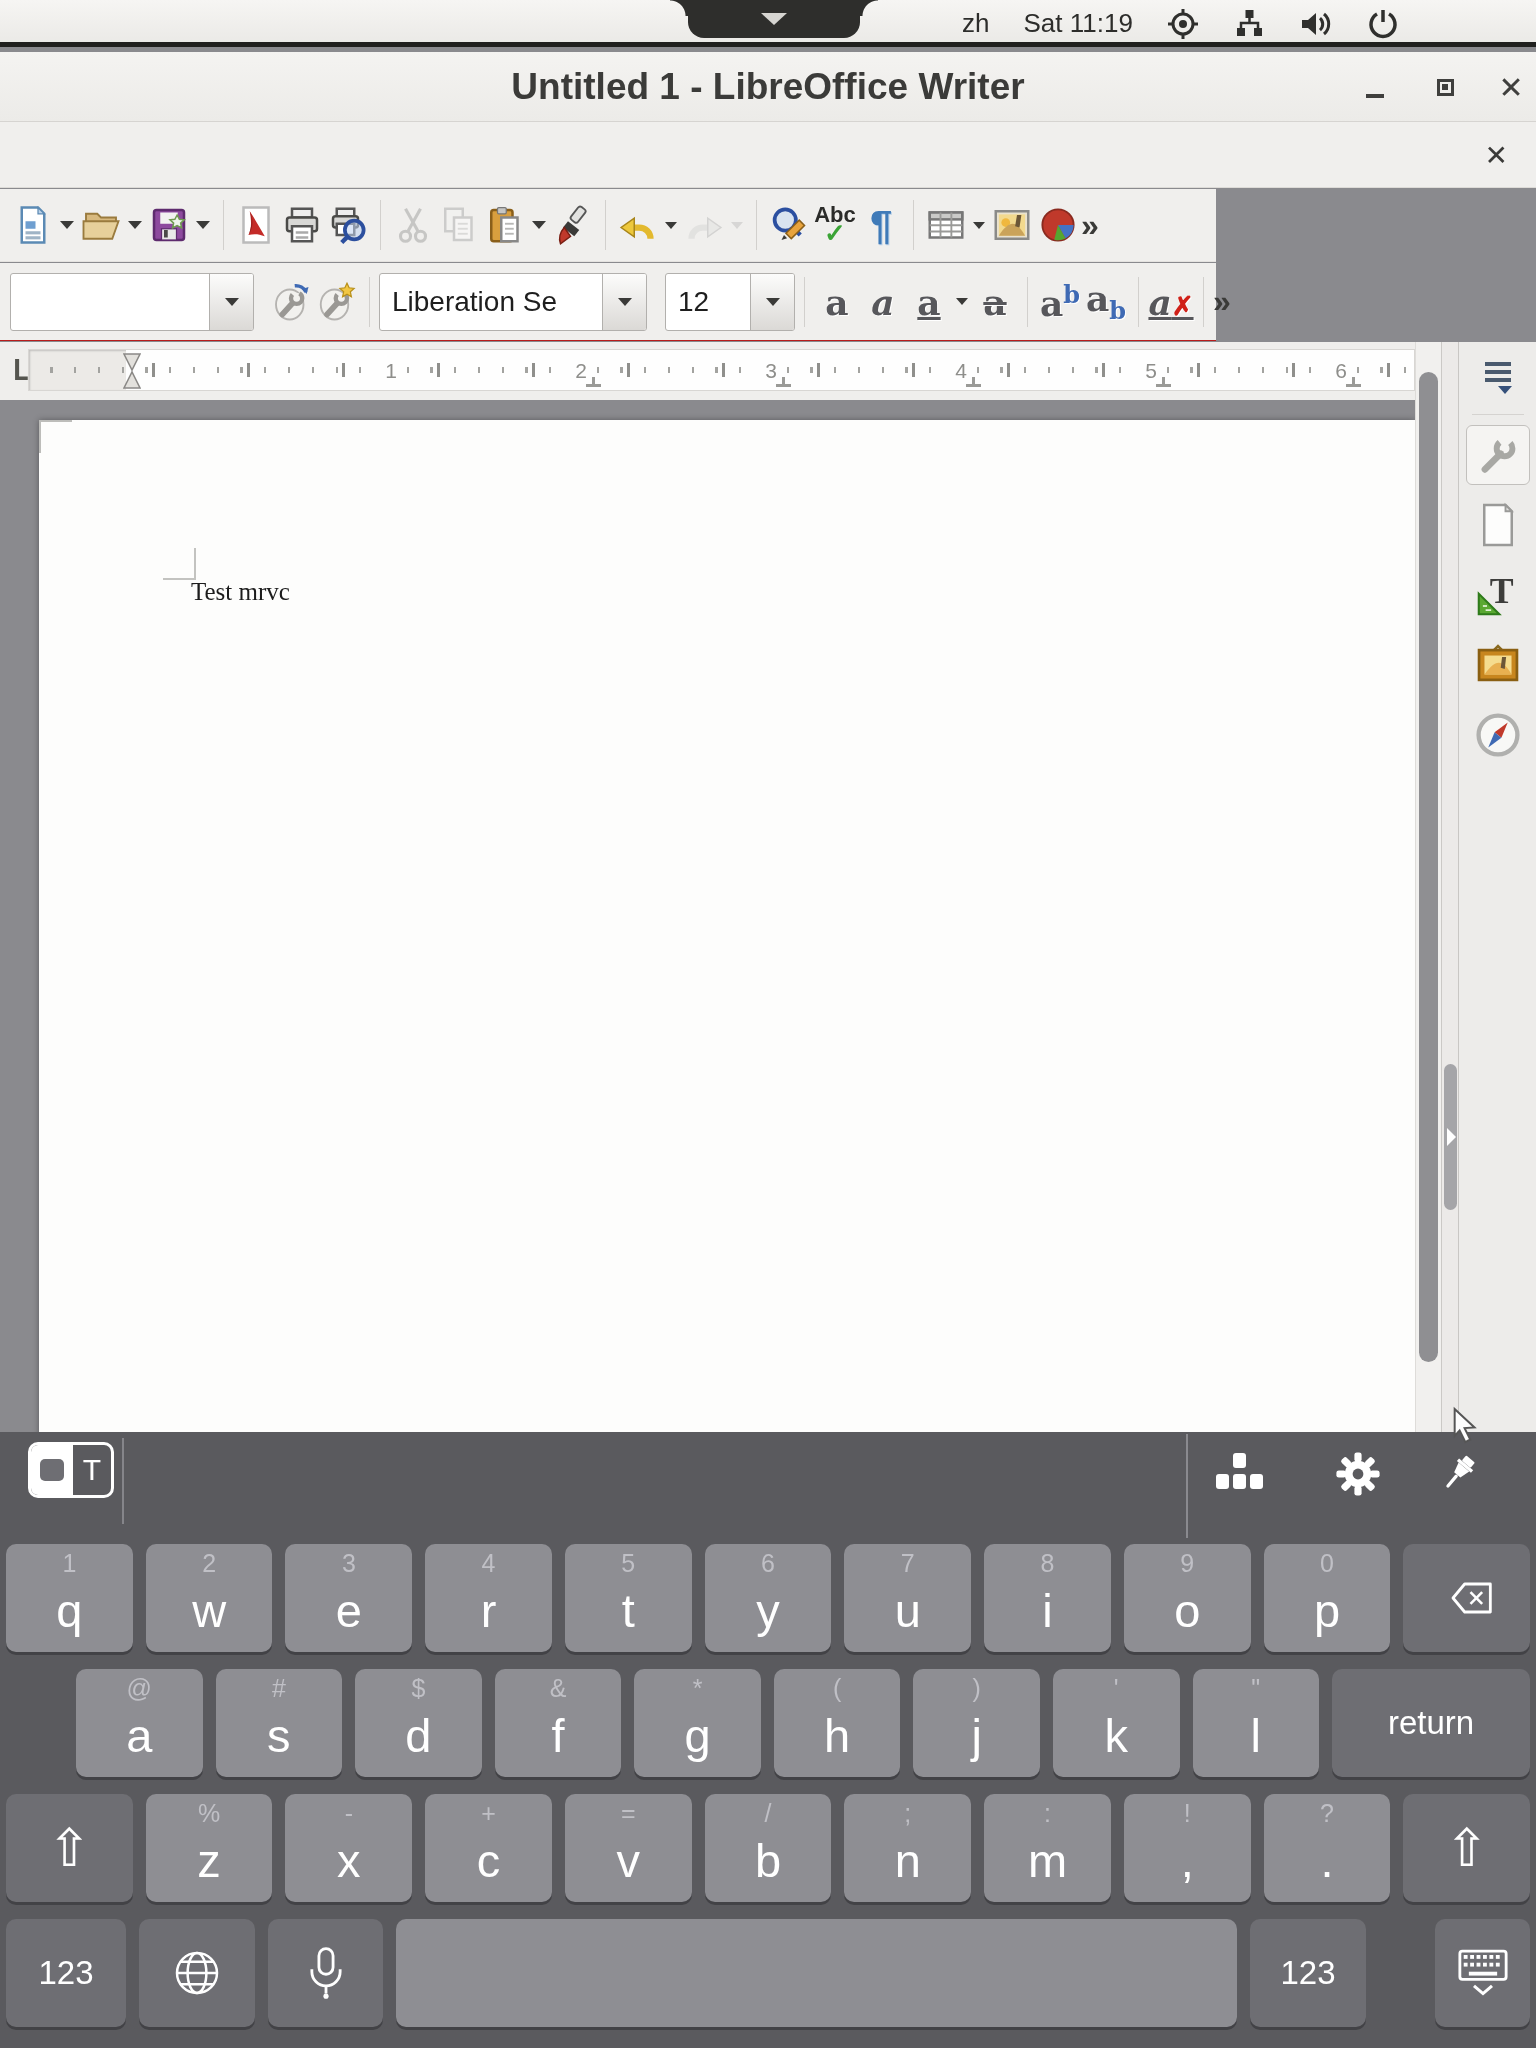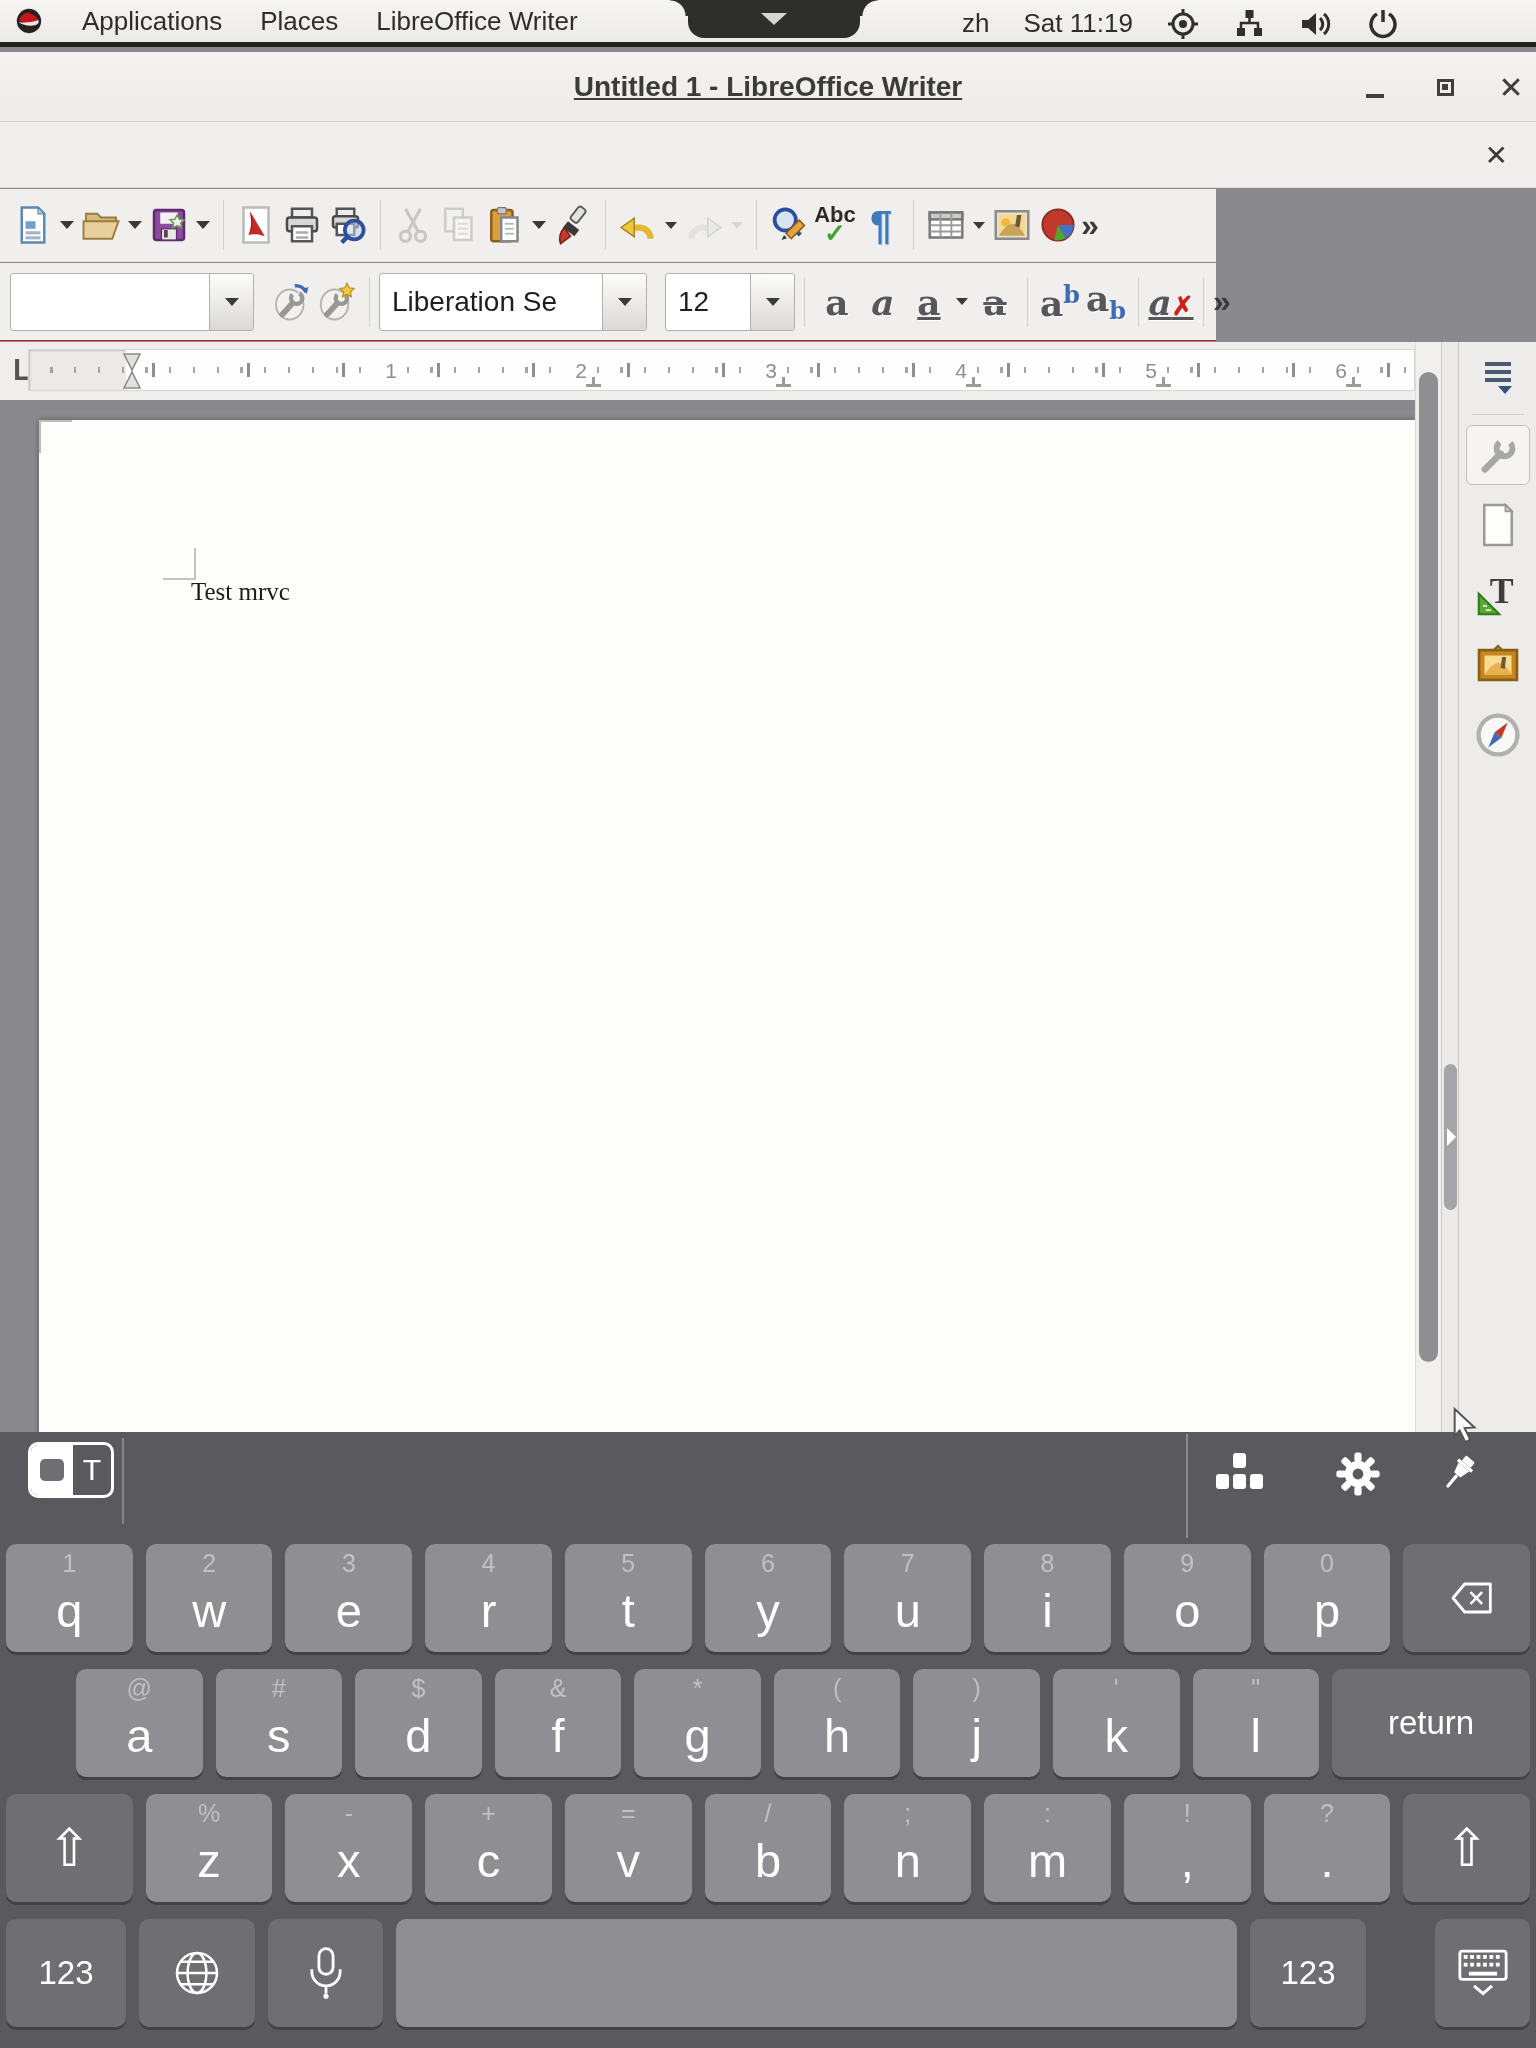--- a/index.html
+++ b/index.html
@@ -17,21 +17,21 @@
          border-radius:0 0 16px 16px;z-index:31;display:flex;align-items:center;justify-content:center;}
   .notch:before,.notch:after{content:'';position:absolute;top:0;width:18px;height:16px;}
   .notch:before{left:-18px;background:radial-gradient(circle at 0 100%,transparent 15px,#2e2e2c 16px);}
   .notch:after{right:-18px;background:radial-gradient(circle at 100% 100%,transparent 15px,#2e2e2c 16px);}
   .notch-tri{width:0;height:0;border-left:13px solid transparent;border-right:13px solid transparent;
              border-top:12px solid #d6d5d1;}
   
   .titlebar{position:absolute;left:0;top:52px;width:1536px;height:70px;
             background:linear-gradient(#f4f3f1,#ecebe8);border-bottom:1px solid #d6d4d1;}
   .title{position:absolute;left:0;right:0;top:0;height:70px;display:flex;align-items:center;justify-content:center;
-         font-size:28px;font-weight:bold;color:#3b3b39;text-decoration:underline;}
+         font-size:37px;font-weight:bold;color:#3b3b39;}
   .winbtn{position:absolute;top:0;height:70px;width:46px;display:flex;align-items:center;justify-content:center;
           color:#3f3f3d;font-size:30px;}
   .minbar{width:18px;height:4px;background:#3f3f3d;margin-top:18px;}
   .restore{width:17px;height:17px;border:3px solid #3f3f3d;display:flex;align-items:center;justify-content:center;}
   .restore i{width:6px;height:6px;background:#3f3f3d;}
   .menubar{position:absolute;left:0;top:122px;width:1536px;height:66px;background:#f0efed;
            border-bottom:1px solid #dddbd7;display:flex;align-items:center;font-size:27px;color:#26262a;}
   .menu-items{display:flex;gap:40px;padding-left:20px;}
   .menu-item{cursor:default;}
   .menubar-close{position:absolute;right:28px;top:0;height:66px;display:flex;align-items:center;
@@ -133,30 +133,20 @@
   .key .klabel{font-size:33px;}
   .key .shiftg{font-size:52px;line-height:1;}
   .mousecursor{position:absolute;left:1449px;top:1406px;z-index:50;}
 </style>
 </head>
 <body>
 
 <div class="screen">
 
   <div class="topbar">
-    <div class="tb-left">
-      <svg width="30" height="30" viewBox="0 0 32 32">
-        <circle cx="16" cy="16" r="13" fill="#26211f"></circle>
-        <path d="M5 16c3-8 9-10 13-8 4 2 7 4 8 7-4 3-9 4-13 3-4-1-6-2-8-2z" fill="#c4161c"></path>
-        <path d="M5 17c5 1 12 1 21-2 1 2 0 4-2 5-6 2-14 1-19-3z" fill="#e9e5e2"></path>
-      </svg>
-    <span class="tb-item">Applications</span>
-        <span class="tb-item">Places</span>
-        <span class="tb-item">LibreOffice Writer</span>
-      </div>
     <div class="tb-right">
       <span>zh</span>
       <span>Sat 11:19</span>
       <svg width="32" height="32" viewBox="0 0 32 32">
         <circle cx="16" cy="16" r="10" fill="none" stroke="#2f2f2d" stroke-width="3"></circle>
         <circle cx="16" cy="16" r="4" fill="#2f2f2d"></circle>
         <g stroke="#2f2f2d" stroke-width="3">
             <line x1="16" y1="1" x2="16" y2="5"></line>
             <line x1="16" y1="27" x2="16" y2="31"></line>
             <line x1="1" y1="16" x2="5" y2="16"></line>

